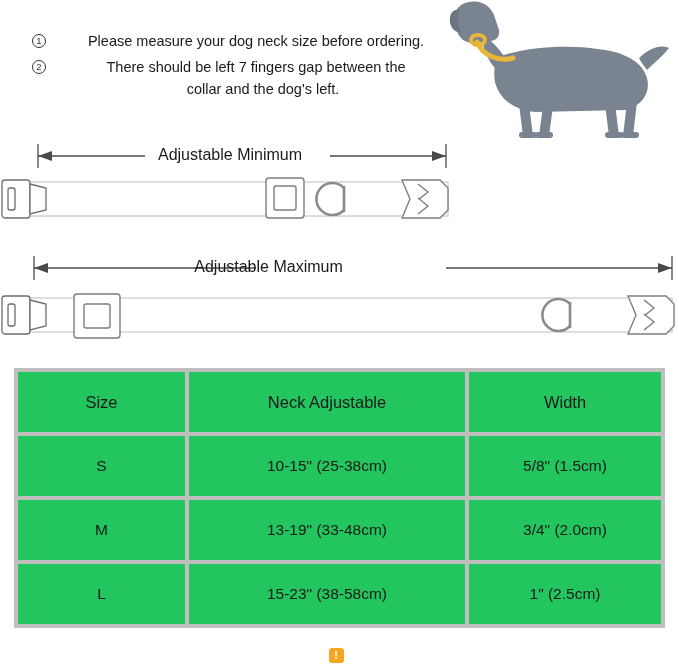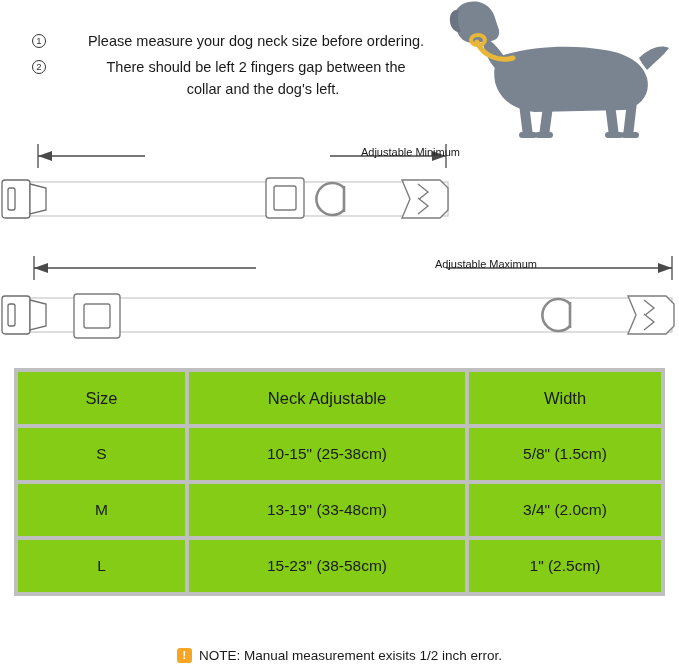--- a/index.html
+++ b/index.html
@@ -51,42 +51,42 @@
   }
 
   
   .collar-block { position: absolute; left: 0; width: 679px; }
   .collar-min { top: 136px; }
   .collar-max { top: 248px; }
 
   .arrow-label {
     position: absolute;
     width: 100%;
-    text-align: right;
-    font-size: 11px;
+    text-align: center;
+    font-size: 16px;
     color: #1a1a1a;
     top: 10px;
   }
 
   
   .size-table {
     position: absolute;
     left: 14px; top: 368px;
     width: 651px;
     background: #bfbfbf;
     padding: 4px;
   }
   .trow {
     display: flex;
     background: #bfbfbf;
   }
   .trow + .trow { margin-top: 4px; }
   .tcell {
-    background: #84cc16;
-    height: 52px;
+    background: #22c55e;
+    height: 60px;
     display: flex;
     align-items: center;
     justify-content: center;
     font-size: 15.5px;
     color: #1a1a1a;
   }
   .c1 { flex: 0 0 167px; margin-right: 4px; }
   .c2 { flex: 1 1 auto; margin-right: 4px; text-align: center; }
   .c3 { flex: 0 0 192px; }
   .hrow .tcell { font-size: 16.5px; }
@@ -122,21 +122,21 @@
   <div class="instr-line">
     <div class="num-circle">1</div>
     <div class="instr-text">
       <span>Please measure your dog neck size before ordering.</span>
     </div>
   </div>
 
   <div class="instr-line">
     <div class="num-circle">2</div>
     <div class="instr-text">
-      <span>There should be left 2 fingers gap between the</span>
+      <span>There should be left 7 fingers gap between the</span>
       <span class="cont">collar and the dog's left.</span>
     </div>
   </div>
 
 </div>
 
 <div class="dog-wrap">
   <svg width="230" height="140" viewBox="0 0 230 140">
     <g fill="#7a8390">
 
@@ -262,14 +262,13 @@
   <div class="trow">
     <div class="tcell c1">L</div>
     <div class="tcell c2">15-23" (38-58cm)</div>
     <div class="tcell c3">1" (2.5cm)</div>
   </div>
 
 </div>
 
 <div class="note">
   <div class="note-badge">!</div>
-  <div>NOTE: Manual measurement exisits  1/2  inch error.</div>
 </div>
 
 </body></html>

